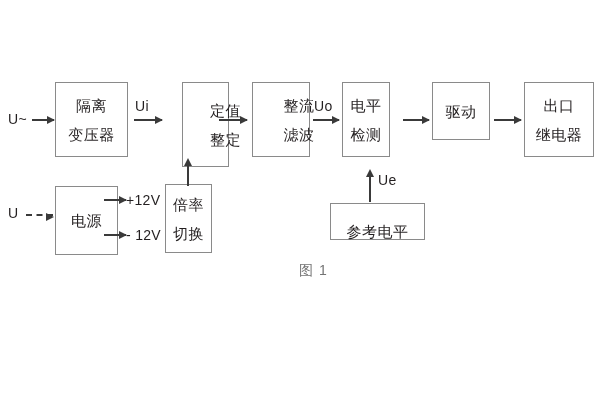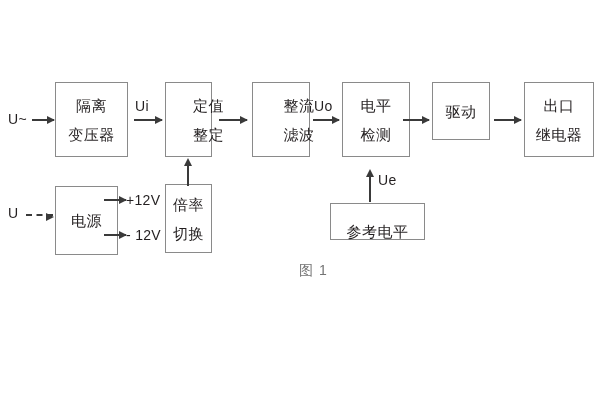--- a/index.html
+++ b/index.html
@@ -83,36 +83,36 @@
   <div class="harrow" style="left:32px;top:119px;width:22px;"></div>
 
   <div class="box" style="left:55px;top:82px;width:73px;height:75px;">
     <div class="ln">隔离</div>
     <div class="ln">变压器</div>
   </div>
 
   <div class="lbl" style="left:135px;top:98px;">Ui</div>
   <div class="harrow" style="left:134px;top:119px;width:28px;"></div>
 
-  <div class="box" style="left:165px;top:82px;width:47px;height:75px;padding-left:40px;">
+  <div class="box" style="left:182px;top:82px;width:47px;height:85px;padding-left:40px;">
     <div class="ln">定值</div>
     <div class="ln">整定</div>
   </div>
 
   <div class="harrow" style="left:219px;top:119px;width:28px;"></div>
 
   <div class="box" style="left:252px;top:82px;width:58px;height:75px;padding-left:36px;">
     <div class="ln">整流</div>
     <div class="ln">滤波</div>
   </div>
 
   <div class="lbl" style="left:314px;top:98px;">Uo</div>
   <div class="harrow" style="left:313px;top:119px;width:26px;"></div>
 
-  <div class="box" style="left:342px;top:82px;width:68px;height:75px;">
+  <div class="box" style="left:342px;top:82px;width:48px;height:75px;">
     <div class="ln">电平</div>
     <div class="ln">检测</div>
   </div>
 
   <div class="harrow" style="left:403px;top:119px;width:26px;"></div>
 
   <div class="box" style="left:432px;top:82px;width:58px;height:58px;">
     <div class="ln">驱动</div>
   </div>
 

